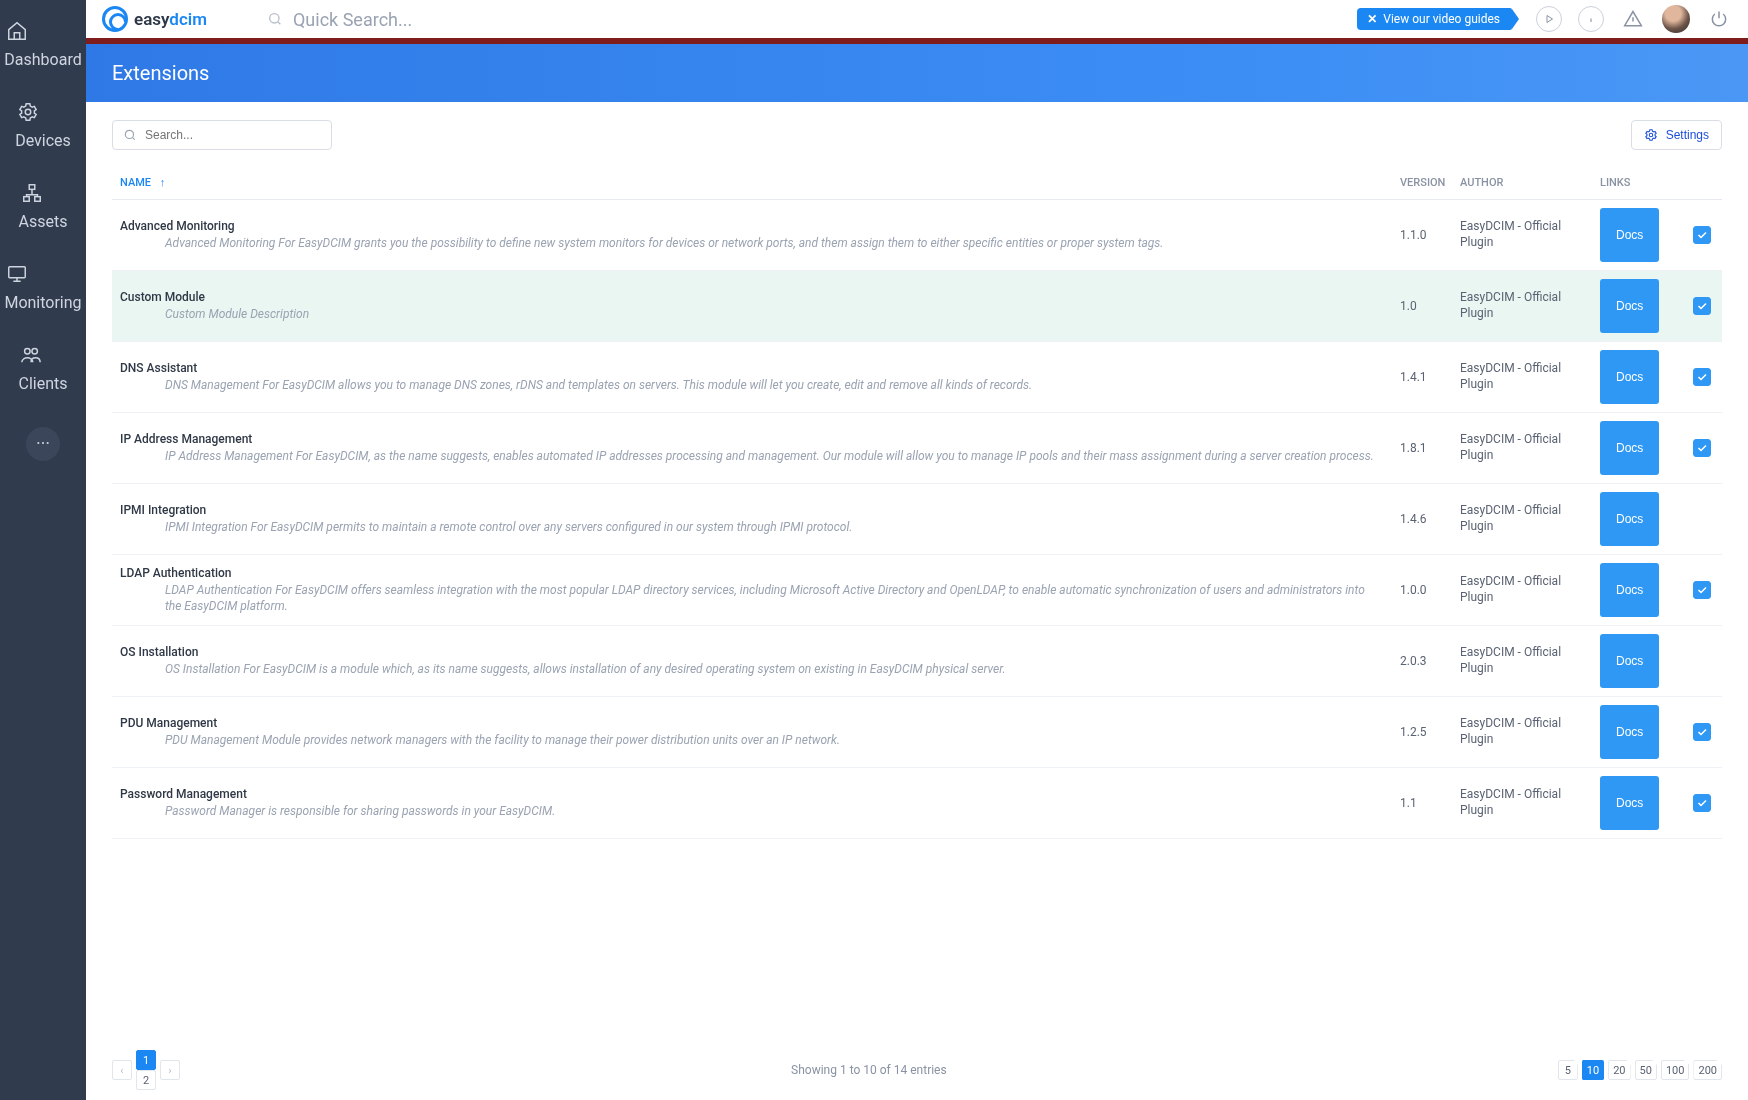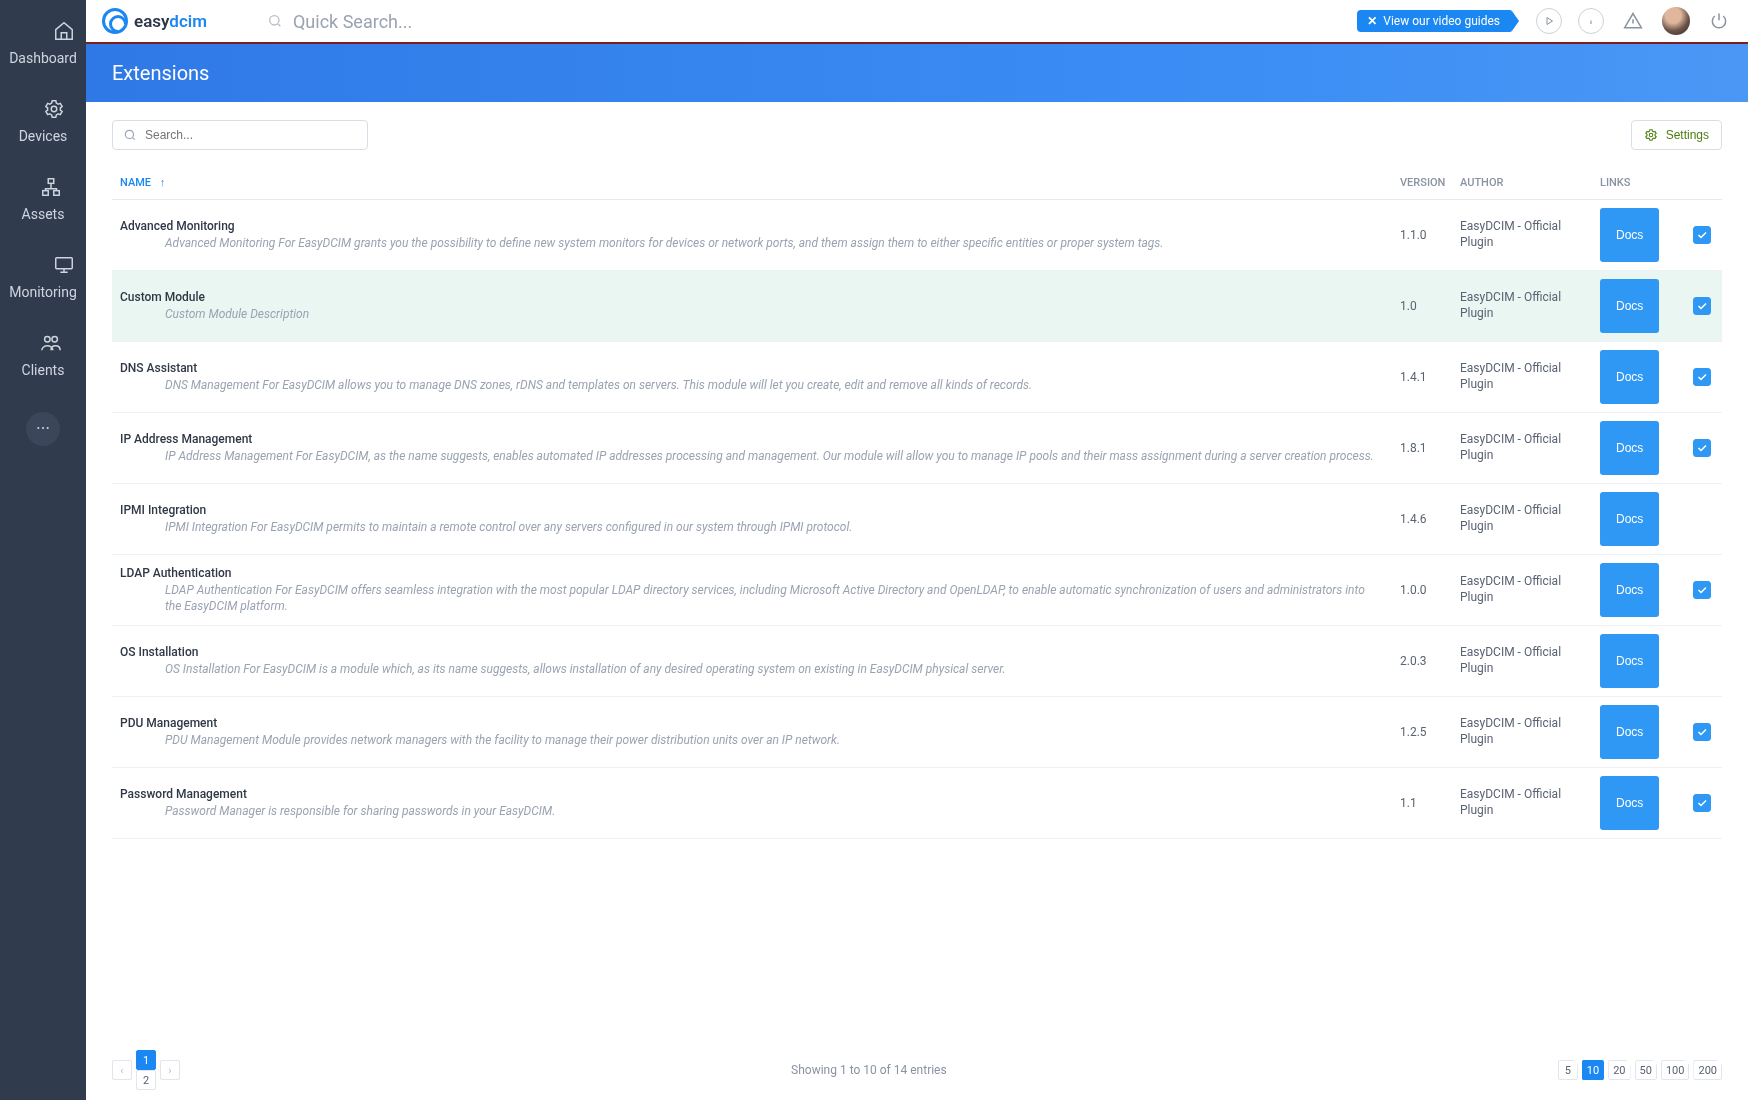--- a/index.html
+++ b/index.html
@@ -1,52 +1,52 @@
 <!DOCTYPE html>
 <html><head>
 <meta charset="utf-8">
 <style>
   * { box-sizing: border-box; margin: 0; padding: 0; }
   body { font-family: -apple-system, BlinkMacSystemFont, "Segoe UI", Roboto, sans-serif; background: #fff; color: #333; font-size: 13px; }
   .app { display: flex; height: 100vh; width: 100%; }
 
   
   .sidebar { width: 86px; background: #303b4e; display: flex; flex-direction: column; align-items: center; padding-top: 18px; }
-  .sidebar-item { display: flex; flex-direction: column; align-items: flex-end; color: #cfd5df; margin-bottom: 30px; cursor: pointer; font-size: 14px; }
+  .sidebar-item { display: flex; flex-direction: column; align-items: flex-start; color: #cfd5df; margin-bottom: 30px; cursor: pointer; font-size: 16px; }
   .sidebar-item .icon { width: 26px; height: 26px; margin-bottom: 6px; display: flex; align-items: center; justify-content: center; }
   .sidebar-more { width: 34px; height: 34px; border-radius: 50%; background: #3c465a; color: #cfd5df; display: flex; align-items: center; justify-content: center; cursor: pointer; margin-top: 4px; }
 
   
   .main { flex: 1; display: flex; flex-direction: column; min-width: 0; }
 
   
-  .topbar { height: 44px; display: flex; align-items: center; padding: 16px 16px; border-bottom: 2px solid #7f1d1d; }
+  .topbar { height: 44px; display: flex; align-items: center; padding: 16px 16px; border-bottom: 6px solid #7f1d1d; }
   .logo { display: flex; align-items: center; gap: 6px; font-weight: 600; font-size: 17px; color: #2d3748; }
   .logo-mark { width: 26px; height: 26px; border-radius: 50%; border: 3px solid #1b87f3; position: relative; }
   .logo-mark::after { content:""; position:absolute; left:4px; top:4px; width:12px; height:12px; border:3px solid #1b87f3; border-radius:50%; border-right-color:transparent; transform:rotate(45deg);}
   .logo .bold { color:#1b87f3; }
   .qsearch { display:flex; align-items:center; gap:10px; margin-left: 60px; color:#9aa3b2; }
   .qsearch svg { opacity:.7; }
   .topbar-spacer { flex:1; }
   .guides-chip { background:#1b87f3; color:#fff; padding:4px 12px 4px 10px; border-radius:4px 2px 2px 4px; font-size:12px; display:flex; align-items:center; gap:6px; position:relative; cursor:pointer; }
   .guides-chip::after { content:""; position:absolute; right:-7px; top:50%; transform:translateY(-50%); border-left:7px solid #1b87f3; border-top:10px solid transparent; border-bottom:10px solid transparent; }
   .top-icons { display:flex; align-items:center; gap:16px; margin-left:24px; }
   .icon-btn { width:26px; height:26px; color:#8a93a3; display:flex; align-items:center; justify-content:center; cursor:pointer; border:1.5px solid #cbd1db; border-radius:50%; }
   .icon-btn.bare { border:none; border-radius:0; }
   .avatar { width:28px; height:28px; border-radius:50%; background: radial-gradient(circle at 40% 30%, #e0b79d 0 30%, #6b5347 60%, #2c2c2c 100%); cursor:pointer; }
 
   
   .page-hero { height:58px; background: linear-gradient(90deg, #2f79e6 0%, #3c8ef5 70%, #4a97f5 100%); display:flex; align-items:center; padding:0 26px; color:#fff; font-size:20px; }
 
   
   .content { flex:1; padding:18px 26px 10px 26px; display:flex; flex-direction:column; }
   .toolbar-row { display:flex; align-items:center; justify-content:space-between; margin-bottom:18px; }
-  .search-box { width:256px; height:30px; border:1px solid #d9dee6; border-radius:4px; display:flex; align-items:center; gap:8px; padding:0 10px; color:#9aa3b2; }
+  .search-box { width:220px; height:30px; border:1px solid #d9dee6; border-radius:4px; display:flex; align-items:center; gap:8px; padding:0 10px; color:#9aa3b2; }
   .search-box input { border:none; outline:none; font-size:12px; flex:1; background:transparent; color:#333; }
-  .settings-btn { border:1px solid #d9dee6; border-radius:4px; height:30px; padding:0 12px; display:flex; align-items:center; gap:8px; color:#4d7c0f; cursor:pointer; background:#fff; font-size:12px;}
+  .settings-btn { border:1px solid #d9dee6; border-radius:4px; height:30px; padding:0 12px; display:flex; align-items:center; gap:8px; color:#1d4ed8; cursor:pointer; background:#fff; font-size:12px;}
 
   table.ext { width:100%; border-collapse:collapse; table-layout:fixed; }
   table.ext thead th { text-align:left; font-weight:500; color:#8a93a3; font-size:11px; padding:8px 8px 10px 8px; border-bottom:1px solid #e6e9ef; }
   table.ext thead th.name { color:#1b87f3; }
   table.ext tbody td { padding:8px; border-bottom:1px solid #eef1f5; vertical-align:middle; font-size:12px; color:#5a6373; }
   table.ext tbody tr.highlight { background:#e9f6f2; }
   .ext-name { color:#2f3846; font-weight:500; margin-bottom:2px; }
   .ext-desc { color:#9aa3b2; font-style:italic; font-size:12px; line-height:1.35;margin-left:45px; }
   .author-text { font-size:12px; line-height:1.3; }
   .docs-btn { background:#2f98f5; color:#fff; border:none; border-radius:3px; padding:20px 16px; font-size:12px; cursor:pointer; }

